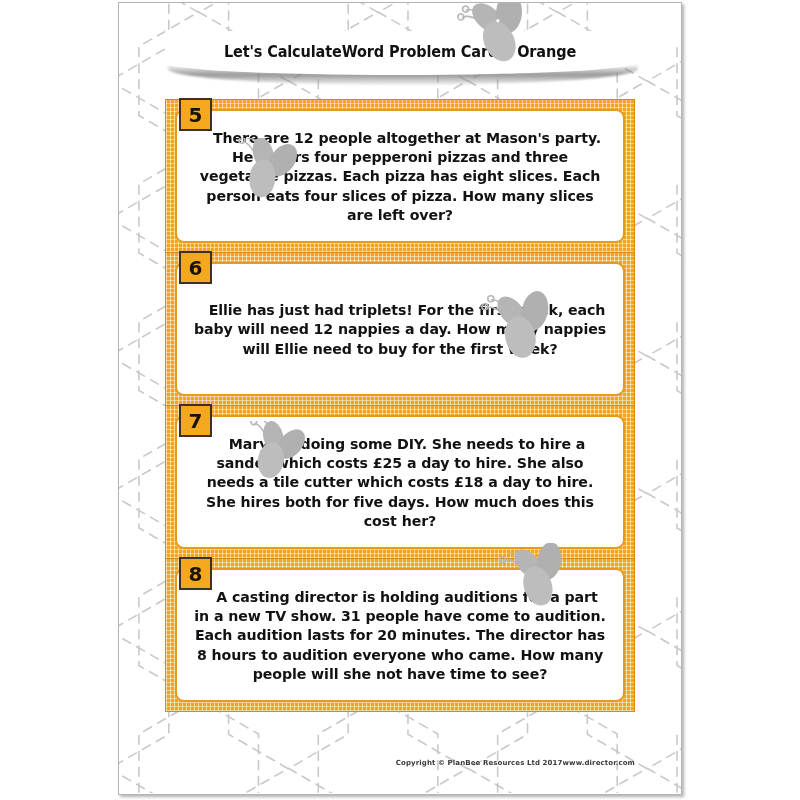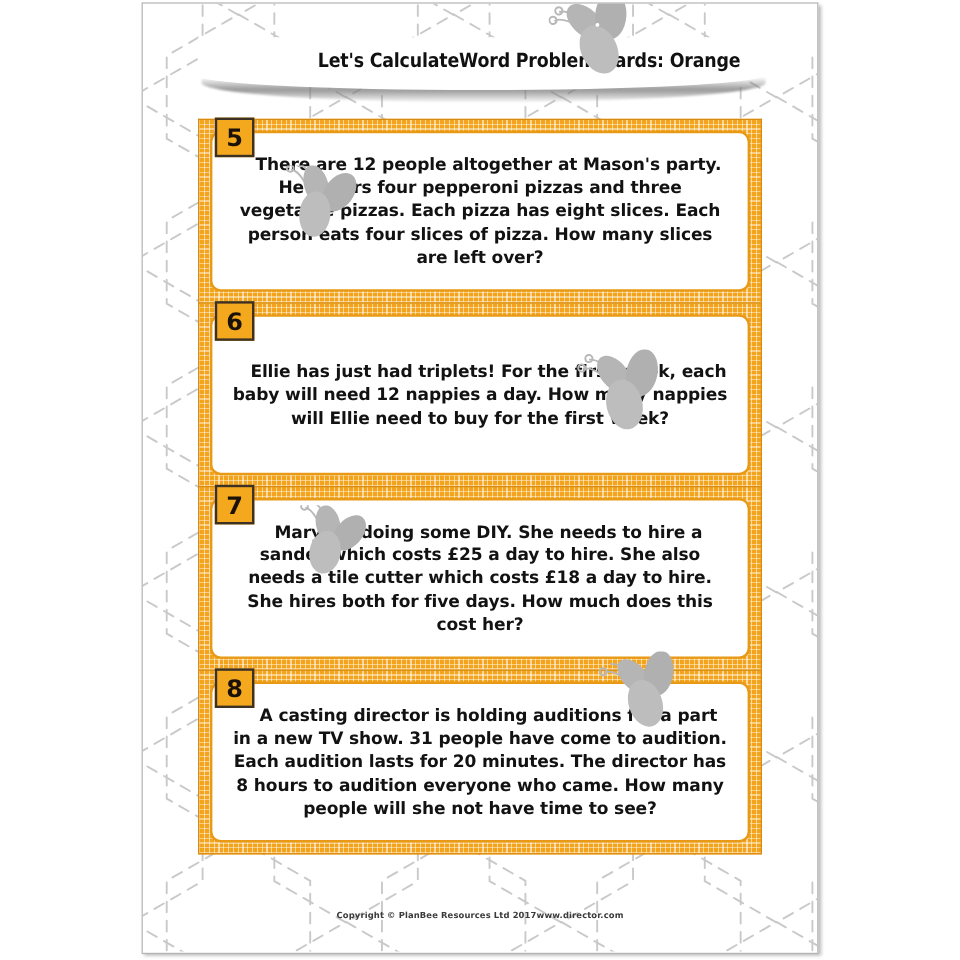--- a/index.html
+++ b/index.html
@@ -45,21 +45,21 @@
     filter: blur(1.1px);
   }
   #header-box {
     position: absolute;
     left: 0; top: 0;
     width: 470px; height: 44px;
     background: #ffffff;
     border-radius: 0 0 50% 50% / 0 0 12px 12px;
     display: flex;
     align-items: center;
-    justify-content: flex-end;
+    justify-content: center;
     padding: 0 18px 4px 18px;
   }
   .hdr-txt {
     font-family: "DejaVu Sans", sans-serif;
     font-weight: bold;
     font-size: 14.5px;
     color: #111111;
     letter-spacing: -0.15px;
     white-space: nowrap;
     transform: scaleY(1.12);
@@ -120,21 +120,21 @@
     margin: 0;
     letter-spacing: -0.1px;
   }
 
   
   #footer {
     position: absolute;
     left: 46px; bottom: 27px;
     width: 470px;
     display: flex;
-    justify-content: center;
+    justify-content: flex-end;
     align-items: baseline;
     z-index: 3;
   }
   .ftr-txt {
     font-family: "DejaVu Sans", sans-serif;
     font-weight: bold;
     font-size: 7px;
     color: #3a3a3a;
     letter-spacing: 0.1px;
     white-space: nowrap;

